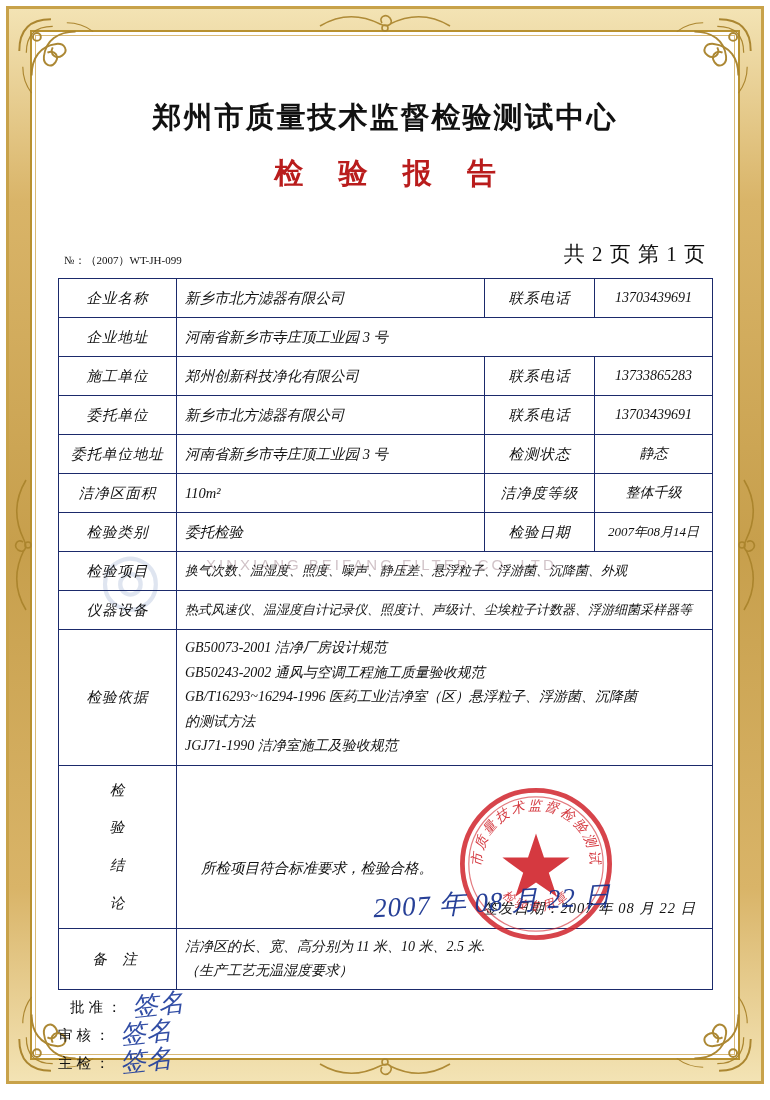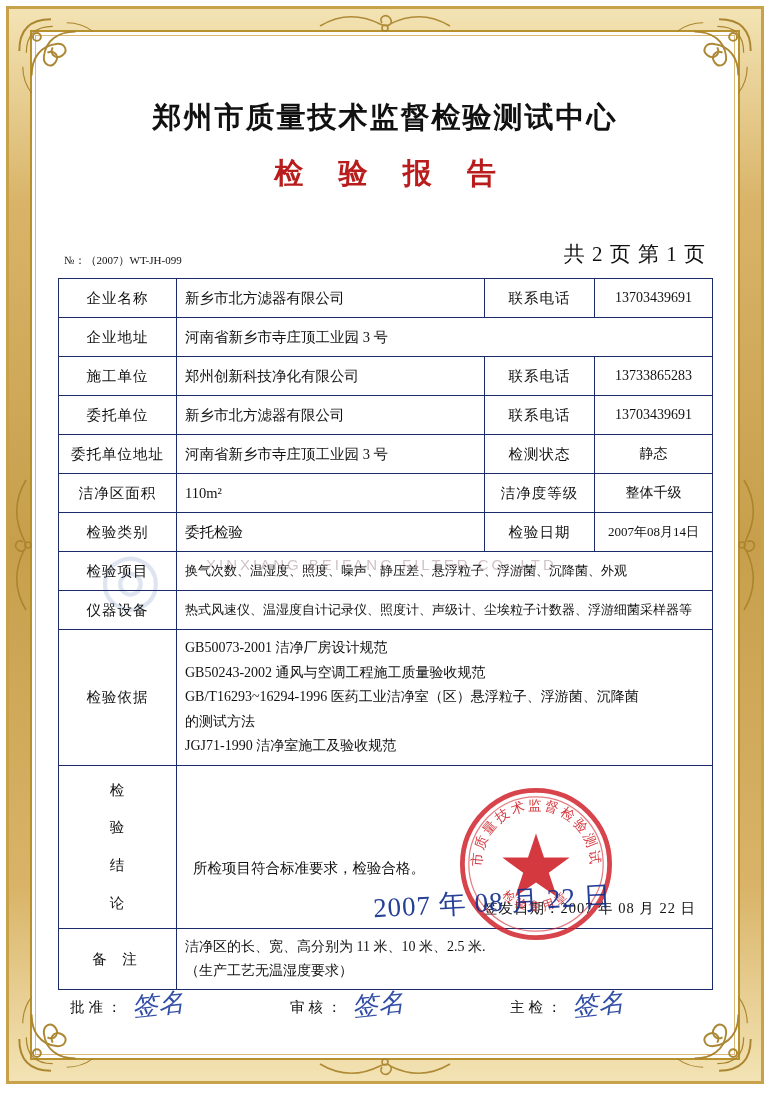--- a/index.html
+++ b/index.html
@@ -115,20 +115,21 @@
 
   table.report {
     width: 100%;
     border-collapse: collapse;
     margin-top: 4px;
     table-layout: fixed;
     font-size: 14.5px;
     color: #111;
     position: relative;
     z-index: 3;
+    font-style: italic;
   }
   table.report td {
     border: 1px solid #1b2a6b;
     padding: 6px 8px;
     vertical-align: middle;
     height: 26px;
     background: transparent;
   }
   .lbl {
     text-align: center;
@@ -156,21 +157,21 @@
     width: 88px;
   }
   .concl-body {
     position: relative;
     padding: 10px 12px 12px 12px;
     height: 130px;
     vertical-align: top;
   }
   .concl-text {
     margin-top: 44px;
-    margin-left: 8px;
+    margin-left: 16px;
     font-size: 14.5px;
   }
   .sign-date {
     position: absolute;
     right: 16px;
     bottom: 10px;
     font-size: 14.5px;
     letter-spacing: 1px;
     white-space: nowrap;
   }
@@ -180,20 +181,21 @@
     font-size: 14px;
   }
   .footer-sign {
     display: flex;
     margin-top: 0;
     position: relative;
     height: 52px;
     font-size: 14.5px;
     color: #111;
     align-items: flex-start;
+    flex-direction: column;
   }
   .fs-item { display: flex; align-items: flex-start; }
   .fs-label { letter-spacing: 4px; padding-top: 8px; white-space: nowrap; }
   .fs-mark {
     font-family: "Liberation Serif", serif;
     color: #1c3b9c;
     font-size: 26px;
     font-style: italic;
     margin-left: 6px;
     transform: rotate(-6deg);

